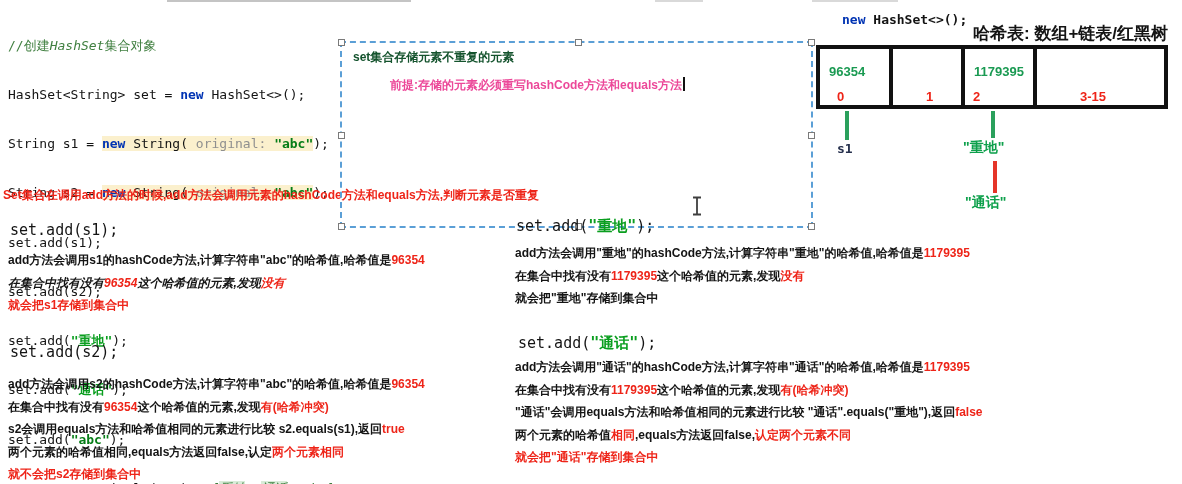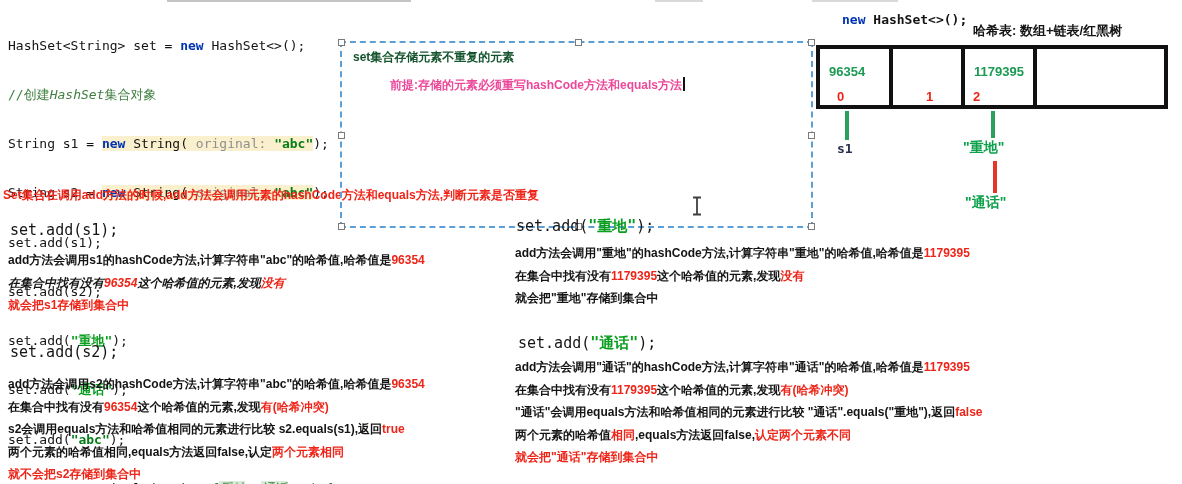--- a/index.html
+++ b/index.html
@@ -44,22 +44,22 @@
 </head>
 <body>
 
 <div id="stage">
 
   <div class="artifact" style="left:167px;width:244px;background:#c4c4c4;"></div>
   <div class="artifact" style="left:655px;width:48px;background:#d9d9d9;"></div>
   <div class="artifact" style="left:812px;width:86px;background:#d9d9d9;"></div>
 
   <div class="editor">
+    <div><span class="c-cmt">//创建</span><span class="c-cmt it">HashSet</span><span class="c-cmt">集合对象</span></div>
     <div><span class="c-blk">HashSet&lt;String&gt; set = </span><span class="c-kw">new </span><span class="c-blk">HashSet&lt;&gt;();</span></div>
-    <div><span class="c-cmt">//创建</span><span class="c-cmt it">HashSet</span><span class="c-cmt">集合对象</span></div>
     <div><span class="c-blk">String s1 = </span><span class="c-kw hl">new </span><span class="c-blk hl">String( </span><span class="c-hint hl">original: </span><span class="c-str hl">"abc"</span><span class="c-blk">);</span></div>
     <div><span class="c-blk">String s2 = </span><span class="c-kw hl">new </span><span class="c-blk hl">String( </span><span class="c-hint hl">original: </span><span class="c-str hl">"abc"</span><span class="c-blk">);</span></div>
     <div><span class="c-blk">set.add(s1);</span></div>
     <div><span class="c-blk">set.add(s2);</span></div>
     <div><span class="c-blk">set.add(</span><span class="c-strb">"重地"</span><span class="c-blk">);</span></div>
     <div><span class="c-blk">set.add(</span><span class="c-strb">"通话"</span><span class="c-blk">);</span></div>
     <div><span class="c-blk">set.add(</span><span class="c-str">"abc"</span><span class="c-blk">);</span></div>
     <div><span class="c-blk">System.</span><span class="c-field it">out</span><span class="c-blk">.println(set);</span><span class="c-cmt it">//[</span><span class="c-cmt it cmt-hl">重地</span><span class="c-cmt it">, </span><span class="c-cmt it cmt-hl">通话</span><span class="c-cmt it">, </span><span class="c-cmt it">abc</span><span class="c-cmt it">]</span></div>
   </div>
 
@@ -78,34 +78,38 @@
     <div style="position:absolute;left:48px;top:32px;white-space:nowrap;">
       <span class="sec-line" style="position:static;color:#ec4899;">前提:存储的元素必须重写hashCode方法和equals方法</span><span class="caret"></span>
     </div>
   </div>
 
   <svg style="position:absolute;left:691px;top:196px;" width="12" height="20" viewBox="0 0 12 20">
     <path d="M2 1.5 H10 M6 1.5 V18.5 M2 18.5 H10" stroke="#3f3f3f" stroke-width="1.8" fill="none"></path>
   </svg>
 
   <div class="code-stmt" style="left:842px;top:12px;font-size:13px;font-weight:700;"><span class="c-kw">new </span><span class="c-blk">HashSet&lt;&gt;();</span></div>
-  <div class="ann" style="left:973px;top:22px;font-size:13px;">哈希表: 数组+链表/红黑树</div>
+  <div class="ann" style="left:973px;top:22px;font-size:17px;">哈希表: 数组+链表/红黑树</div>
 
   <div class="htable">
     <div class="hcell div" style="width:73px;">
       <div class="hval">96354</div>
       <div class="hidx" style="left:17px;">0</div>
     </div>
     <div class="hcell div" style="width:72px;">
       <div class="hval"></div>
       <div class="hidx" style="left:33px;">1</div>
     </div>
     <div class="hcell div" style="width:72px;">
       <div class="hval">1179395</div>
       <div class="hidx" style="left:8px;">2</div>
+    </div>
+    <div class="hcell" style="flex:1;">
+      <div class="hval"></div>
+      <div class="hidx" style="left:43px;">3-15</div>
     </div>
   </div>
 
   <div class="vline" style="left:845px;top:111px;height:29px;background:#2aa05c;"></div>
   <div class="chainlab" style="left:837px;top:141px;font-family:'DejaVu Sans Mono',monospace;font-size:13px;color:#26304d;">s1</div>
 
   <div class="vline" style="left:991px;top:111px;height:27px;background:#2aa05c;"></div>
   <div class="chainlab" style="left:963px;top:139px;font-size:14px;color:#0da04b;">"重地"</div>
 
   <div class="vline" style="left:993px;top:161px;height:32px;background:#e53529;"></div>

